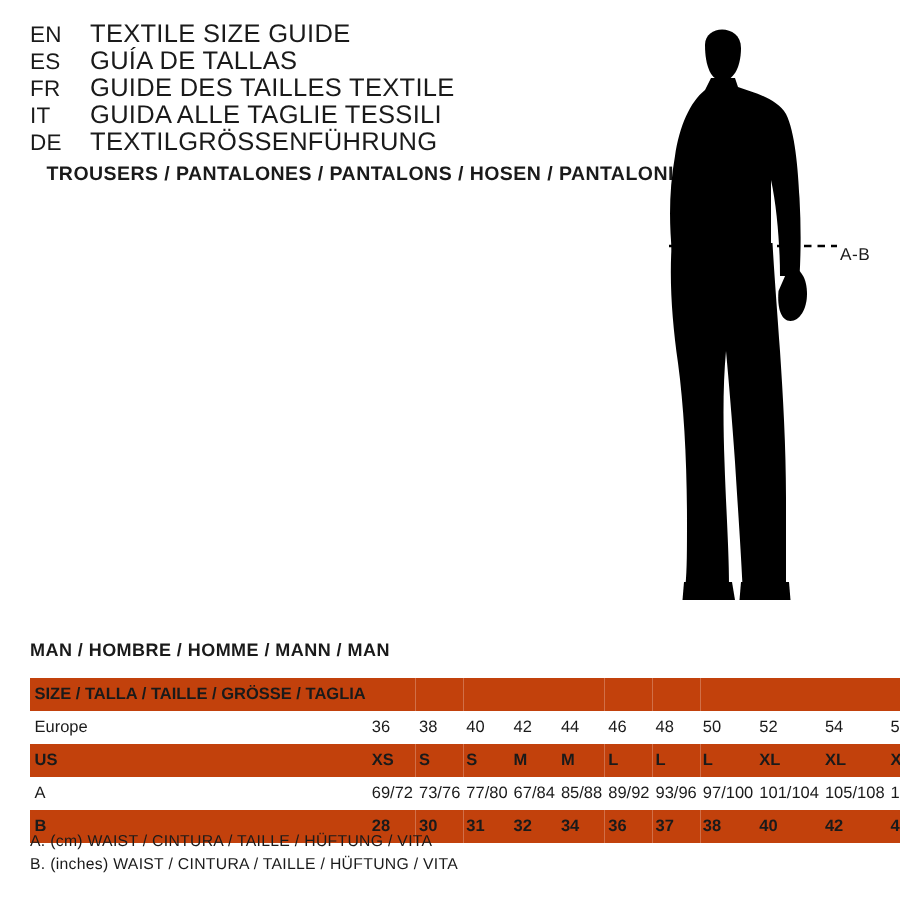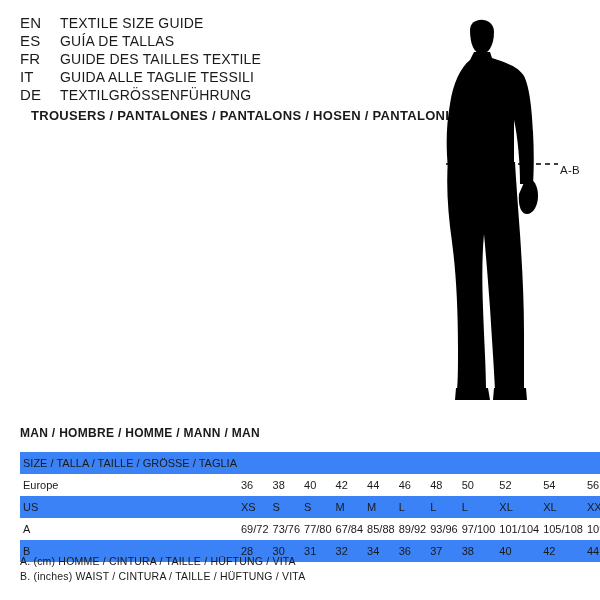--- a/index.html
+++ b/index.html
@@ -33,21 +33,21 @@
     align-items: baseline;
     height: 18px;
     line-height: 18px;
   }
   .lang-code {
     width: 40px;
     font-size: 15px;
     letter-spacing: 0.2px;
   }
   .lang-text {
-    font-size: 14px;
+    font-size: 17px;
     letter-spacing: 0.2px;
   }
 
   .category-title {
     position: absolute;
     left: 20px;
     top: 108px;
     font-size: 13px;
     font-weight: bold;
     letter-spacing: 0.3px;
@@ -90,21 +90,22 @@
     width: 560px;
     border-collapse: collapse;
     font-size: 11px;
   }
   table.size-table td {
     padding: 3px 2px 3px 2px;
     height: 16px;
     white-space: nowrap;
   }
   table.size-table tr.shaded td {
-    background: #3b82f6;
+    background: #c2410c;
+    font-weight: bold;
   }
   table.size-table td.label-col {
     width: 90px;
     padding-left: 3px;
   }
   table.size-table td.val {
     width: 47px;
     text-align: left;
   }
   .foot-notes {
@@ -263,17 +264,17 @@
         <td class="val">37</td>
         <td class="val">38</td>
         <td class="val">40</td>
         <td class="val">42</td>
         <td class="val">44</td>
       </tr>
     </tbody>
   </table>
 
   <div class="foot-notes">
-    <div>A. (cm) HOMME / CINTURA / TAILLE / HÜFTUNG / VITA</div>
+    <div>A. (cm) WAIST / CINTURA / TAILLE / HÜFTUNG / VITA</div>
     <div>B. (inches) WAIST / CINTURA / TAILLE / HÜFTUNG / VITA</div>
   </div>
 
 </div>
 
 </body></html>

